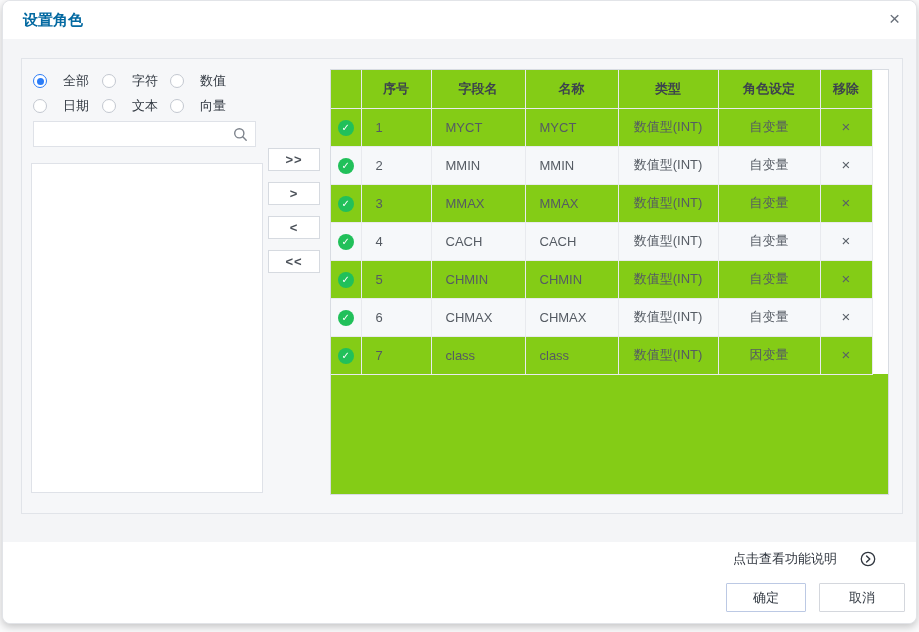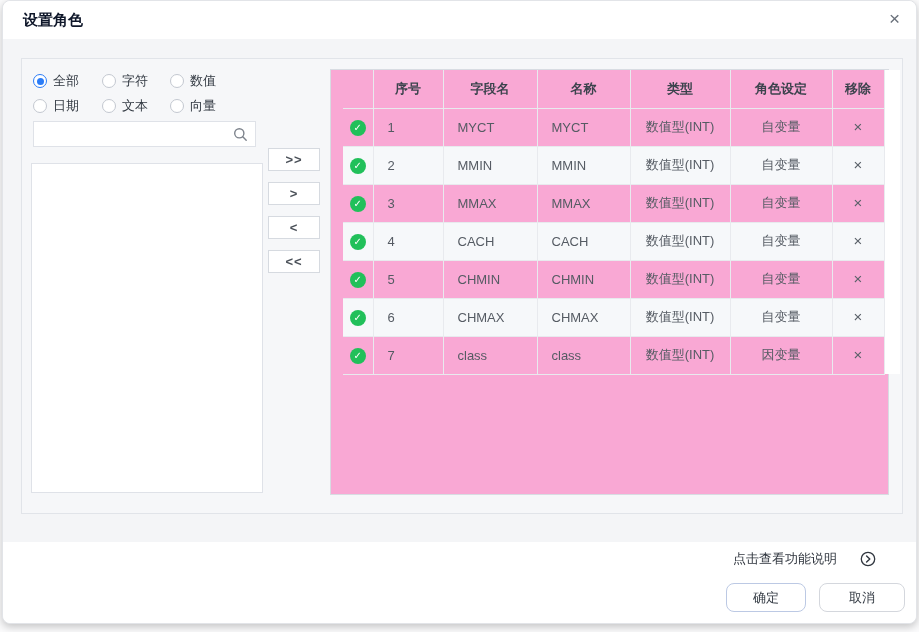--- a/index.html
+++ b/index.html
@@ -2,59 +2,59 @@
 <html lang="zh"><head>
 <meta charset="utf-8">
 <style>
   html,body{margin:0;padding:0;width:919px;height:632px;overflow:hidden;
     background:#fbfbfc;font-family:"Liberation Sans","DejaVu Sans",sans-serif;}
   *{box-sizing:border-box;}
   .dialog{position:absolute;left:2px;top:0;width:915px;height:624px;background:#fff;
     border:1px solid #e2e4e8;border-radius:8px;box-shadow:0 3px 8px rgba(0,0,0,.22);}
   
   .titlebar{position:absolute;left:0;top:0;right:0;height:38px;background:#fff;border-radius:8px 8px 0 0;}
-  .title{position:absolute;left:20px;top:10px;font-size:15px;font-weight:bold;color:#0f172a;}
+  .title{position:absolute;left:20px;top:10px;font-size:15px;font-weight:bold;color:#0369a1;}
   .close{position:absolute;right:16px;top:7px;font-size:19px;color:#6a717b;cursor:pointer;line-height:22px;}
   
   .content{position:absolute;left:0;top:38px;right:0;height:505px;background:#f4f5f7;}
   .panel{position:absolute;left:18px;top:19px;width:882px;height:456px;background:#f6f7f9;border:1px solid #e1e4e9;}
   
   .radio-grid{position:absolute;left:11px;top:13px;display:grid;grid-template-columns:69px 68px 72px;row-gap:7px;font-size:13px;color:#333a43;}
-  .radio-item{display:flex;align-items:center;gap:6px;cursor:pointer;white-space:nowrap;font-family:Liberation Mono, monospace;}
+  .radio-item{display:flex;align-items:center;gap:16px;cursor:pointer;white-space:nowrap;font-family:Liberation Mono, monospace;}
   .radio{width:14px;height:14px;border-radius:50%;border:1.5px solid #c3c8d0;background:#fff;position:relative;flex:0 0 auto;}
   .radio.selected{border-color:#2b7cf7;}
   .radio.selected::after{content:"";position:absolute;left:2.5px;top:2.5px;width:7px;height:7px;border-radius:50%;background:#2b7cf7;}
   .searchbox{position:absolute;left:11px;top:62px;width:223px;height:26px;background:#fff;border:1px solid #dfe2e8;}
   .searchbox input{position:absolute;left:0;top:0;width:100%;height:100%;border:none;outline:none;padding:0 28px 0 8px;font-size:13px;background:transparent;color:#333;}
   .search-icon{position:absolute;right:7px;top:5px;}
   .listbox{position:absolute;left:9px;top:104px;width:232px;height:330px;background:#fff;border:1px solid #dfe2e8;}
   
   .transfer{position:absolute;left:246px;top:89px;width:52px;}
   .tbtn{display:block;width:52px;height:23px;margin-bottom:11px;background:#fff;border:1px solid #d6dae0;
     color:#4a5058;font-size:13px;font-weight:bold;letter-spacing:1px;line-height:21px;text-align:center;cursor:pointer;padding:0;}
   
-  .table-wrap{position:absolute;left:308px;top:10px;width:559px;height:426px;background:#f9a8d4;border:1px solid #d8dce2;padding-left:12px;}
+  .table-wrap{position:absolute;left:308px;top:10px;width:559px;height:426px;background:#84cc16;border:1px solid #d8dce2;}
   table{border-collapse:collapse;table-layout:fixed;width:557px;font-size:13px;}
   th,td{border:1px solid #e8eaee;height:38px;padding:0;color:#555b63;overflow:hidden;white-space:nowrap;}
   th{color:#3c434d;font-weight:bold;text-align:center;border-top:none;}
   th:first-child,td:first-child{border-left:none;}
   col.c-check{width:30px}col.c-no{width:70px}col.c-field{width:94px}col.c-name{width:93px}
   col.c-type{width:100px}col.c-role{width:102px}col.c-remove{width:52px}col.c-gutter{width:16px}
   th.gutter,td.gutter{border:none;background:#fff;}
   tr.even td{background:#f6f8fa;}
   tr.even td.gutter{background:#fff;}
   td.cell-left{text-align:left;padding-left:14px;}
   td.cell-center{text-align:center;}
   .check-badge{display:inline-block;width:16px;height:16px;border-radius:50%;background:#21c05a;color:#fff;
     font-size:10px;line-height:16px;text-align:center;font-weight:bold;}
   .remove-x{font-size:15px;color:#596068;cursor:pointer;display:inline-block;line-height:15px;}
   
   .footer{position:absolute;left:0;bottom:0;right:0;height:81px;background:#fff;border-radius:0 0 8px 8px;}
   .help-link{position:absolute;right:40px;top:8px;display:flex;align-items:center;gap:23px;font-size:13px;color:#30363f;cursor:pointer;}
-  .btn{position:absolute;top:41px;height:29px;background:#fff;border-radius:8px;font-size:13px;color:#333a43;cursor:pointer;text-align:center;line-height:27px;}
+  .btn{position:absolute;top:41px;height:29px;background:#fff;border-radius:1px;font-size:13px;color:#333a43;cursor:pointer;text-align:center;line-height:27px;}
   .btn-ok{left:723px;width:80px;border:1px solid #bcc9e4;}
   .btn-cancel{left:816px;width:86px;border:1px solid #d4d7dd;}
 </style>
 </head>
 <body>
 
 <div class="dialog">
 
   <div class="titlebar">
     <span class="title">设置角色</span>

